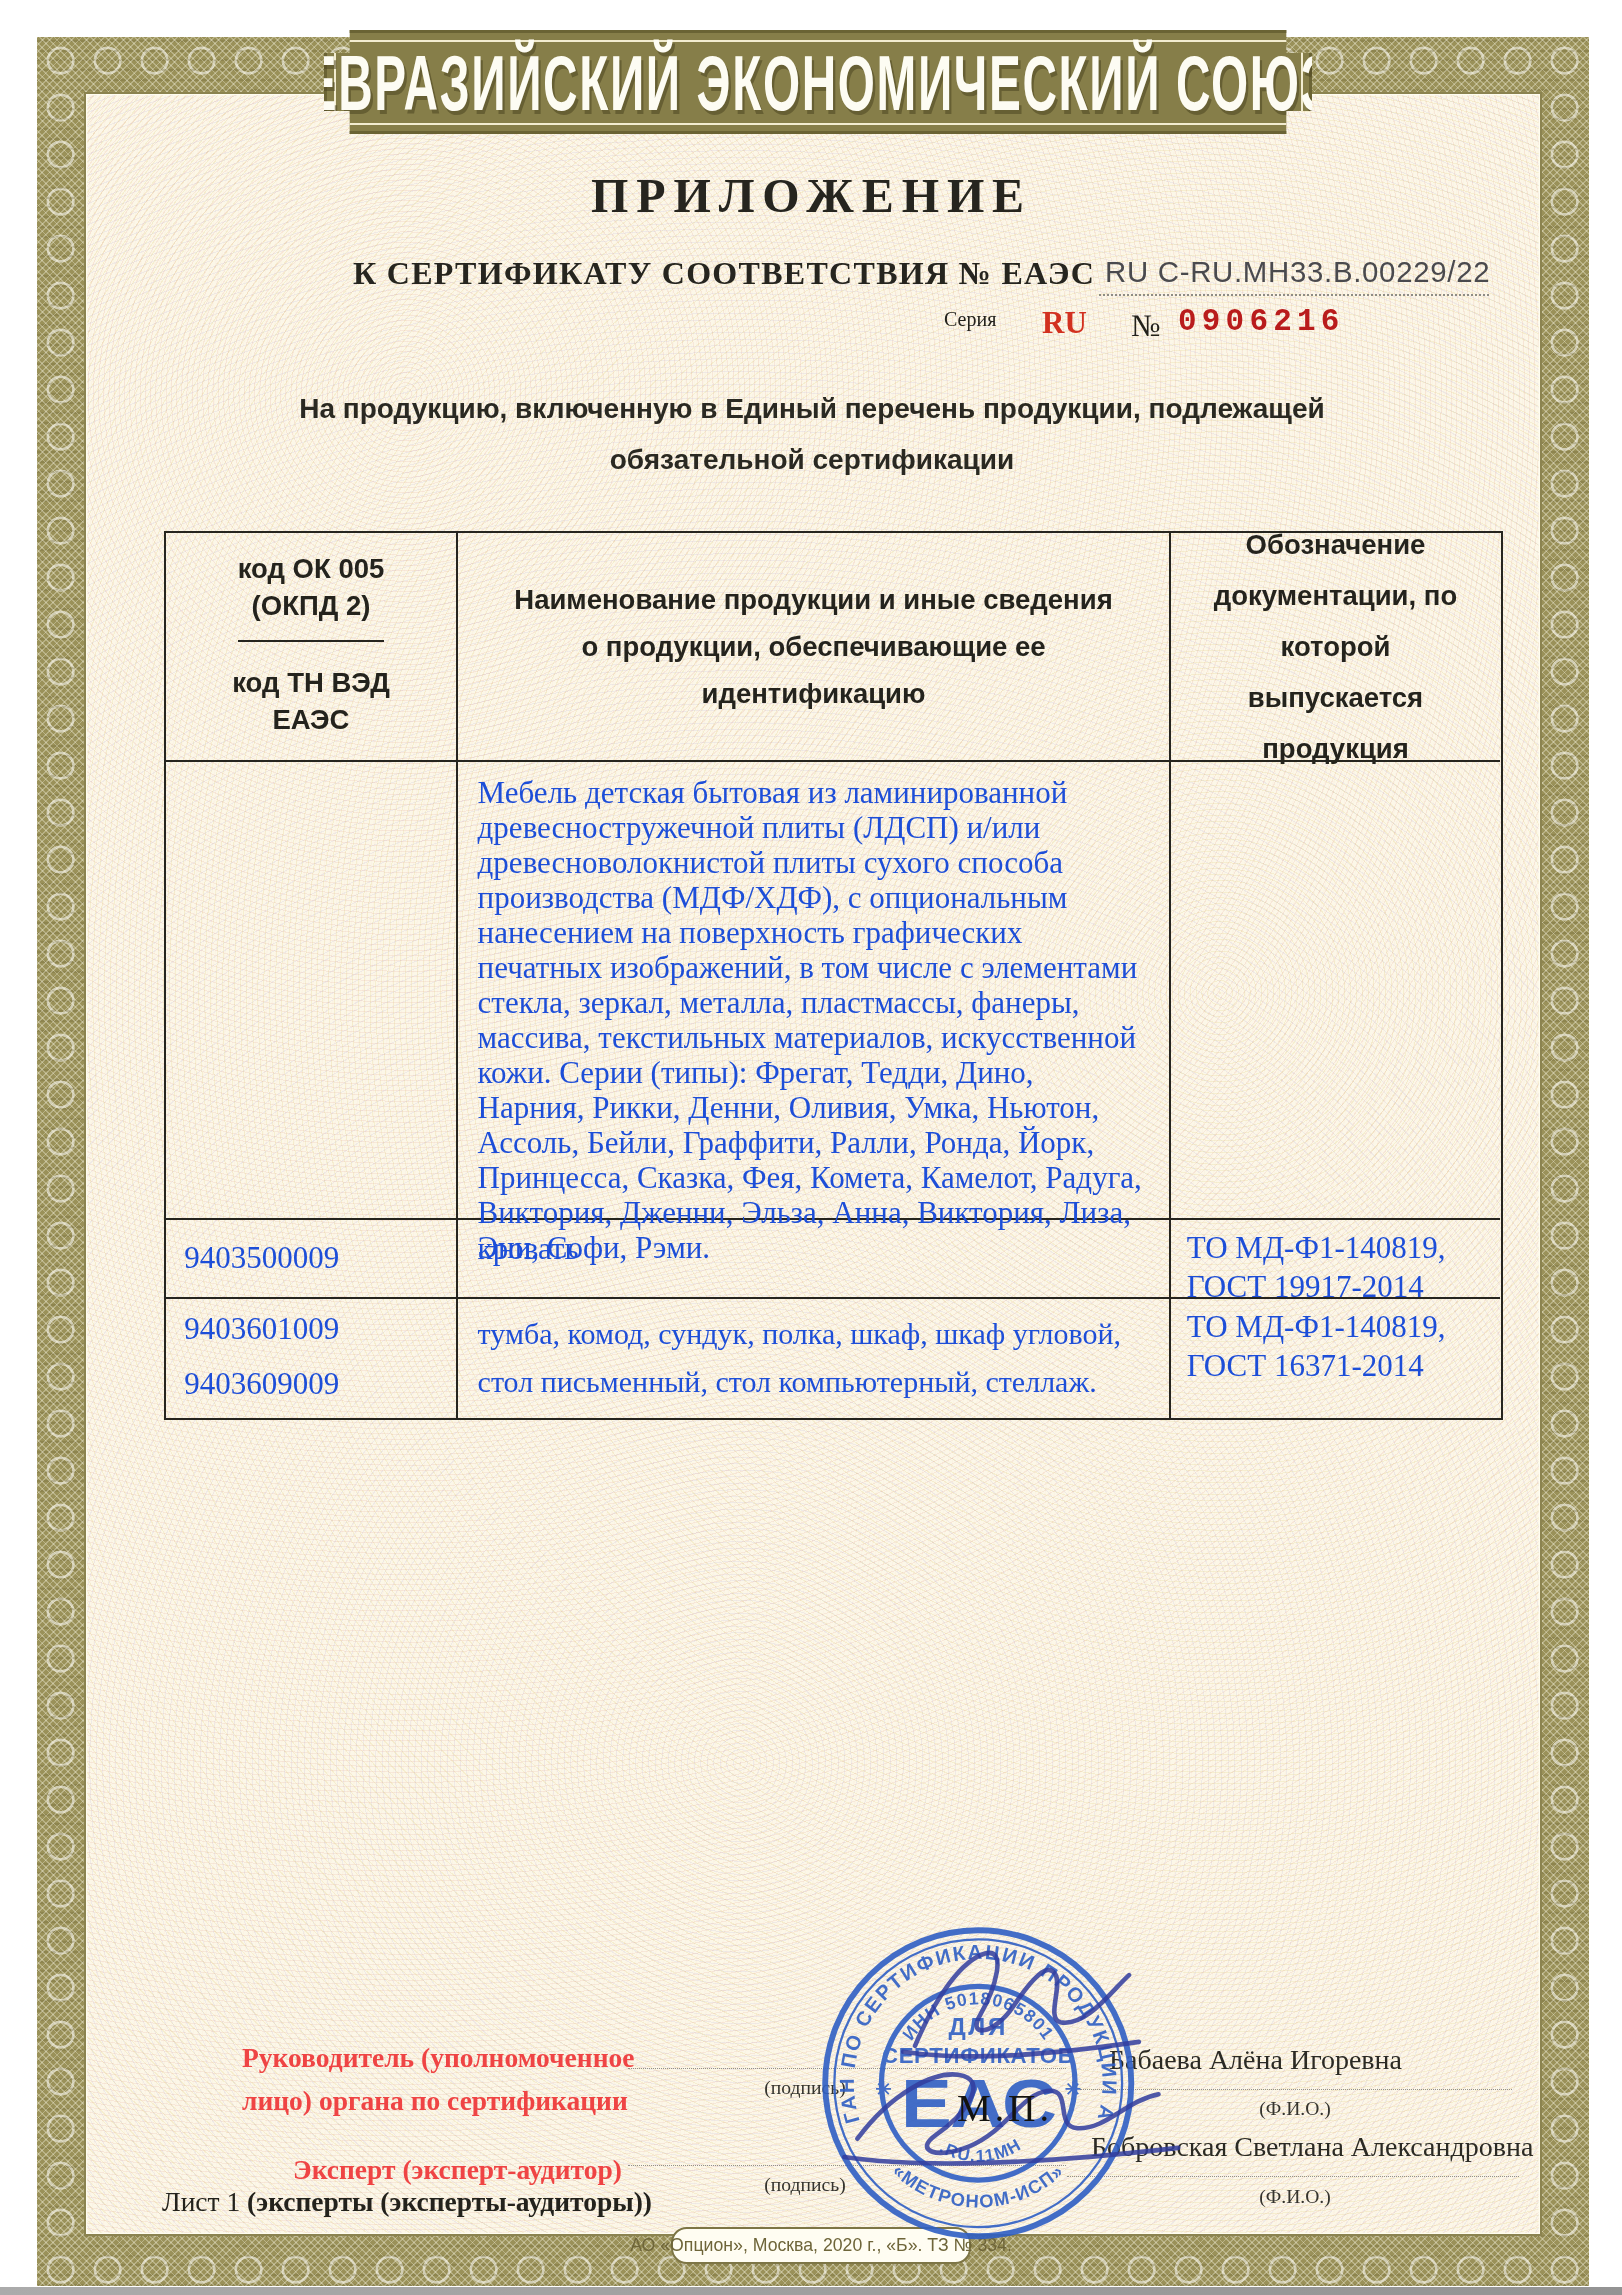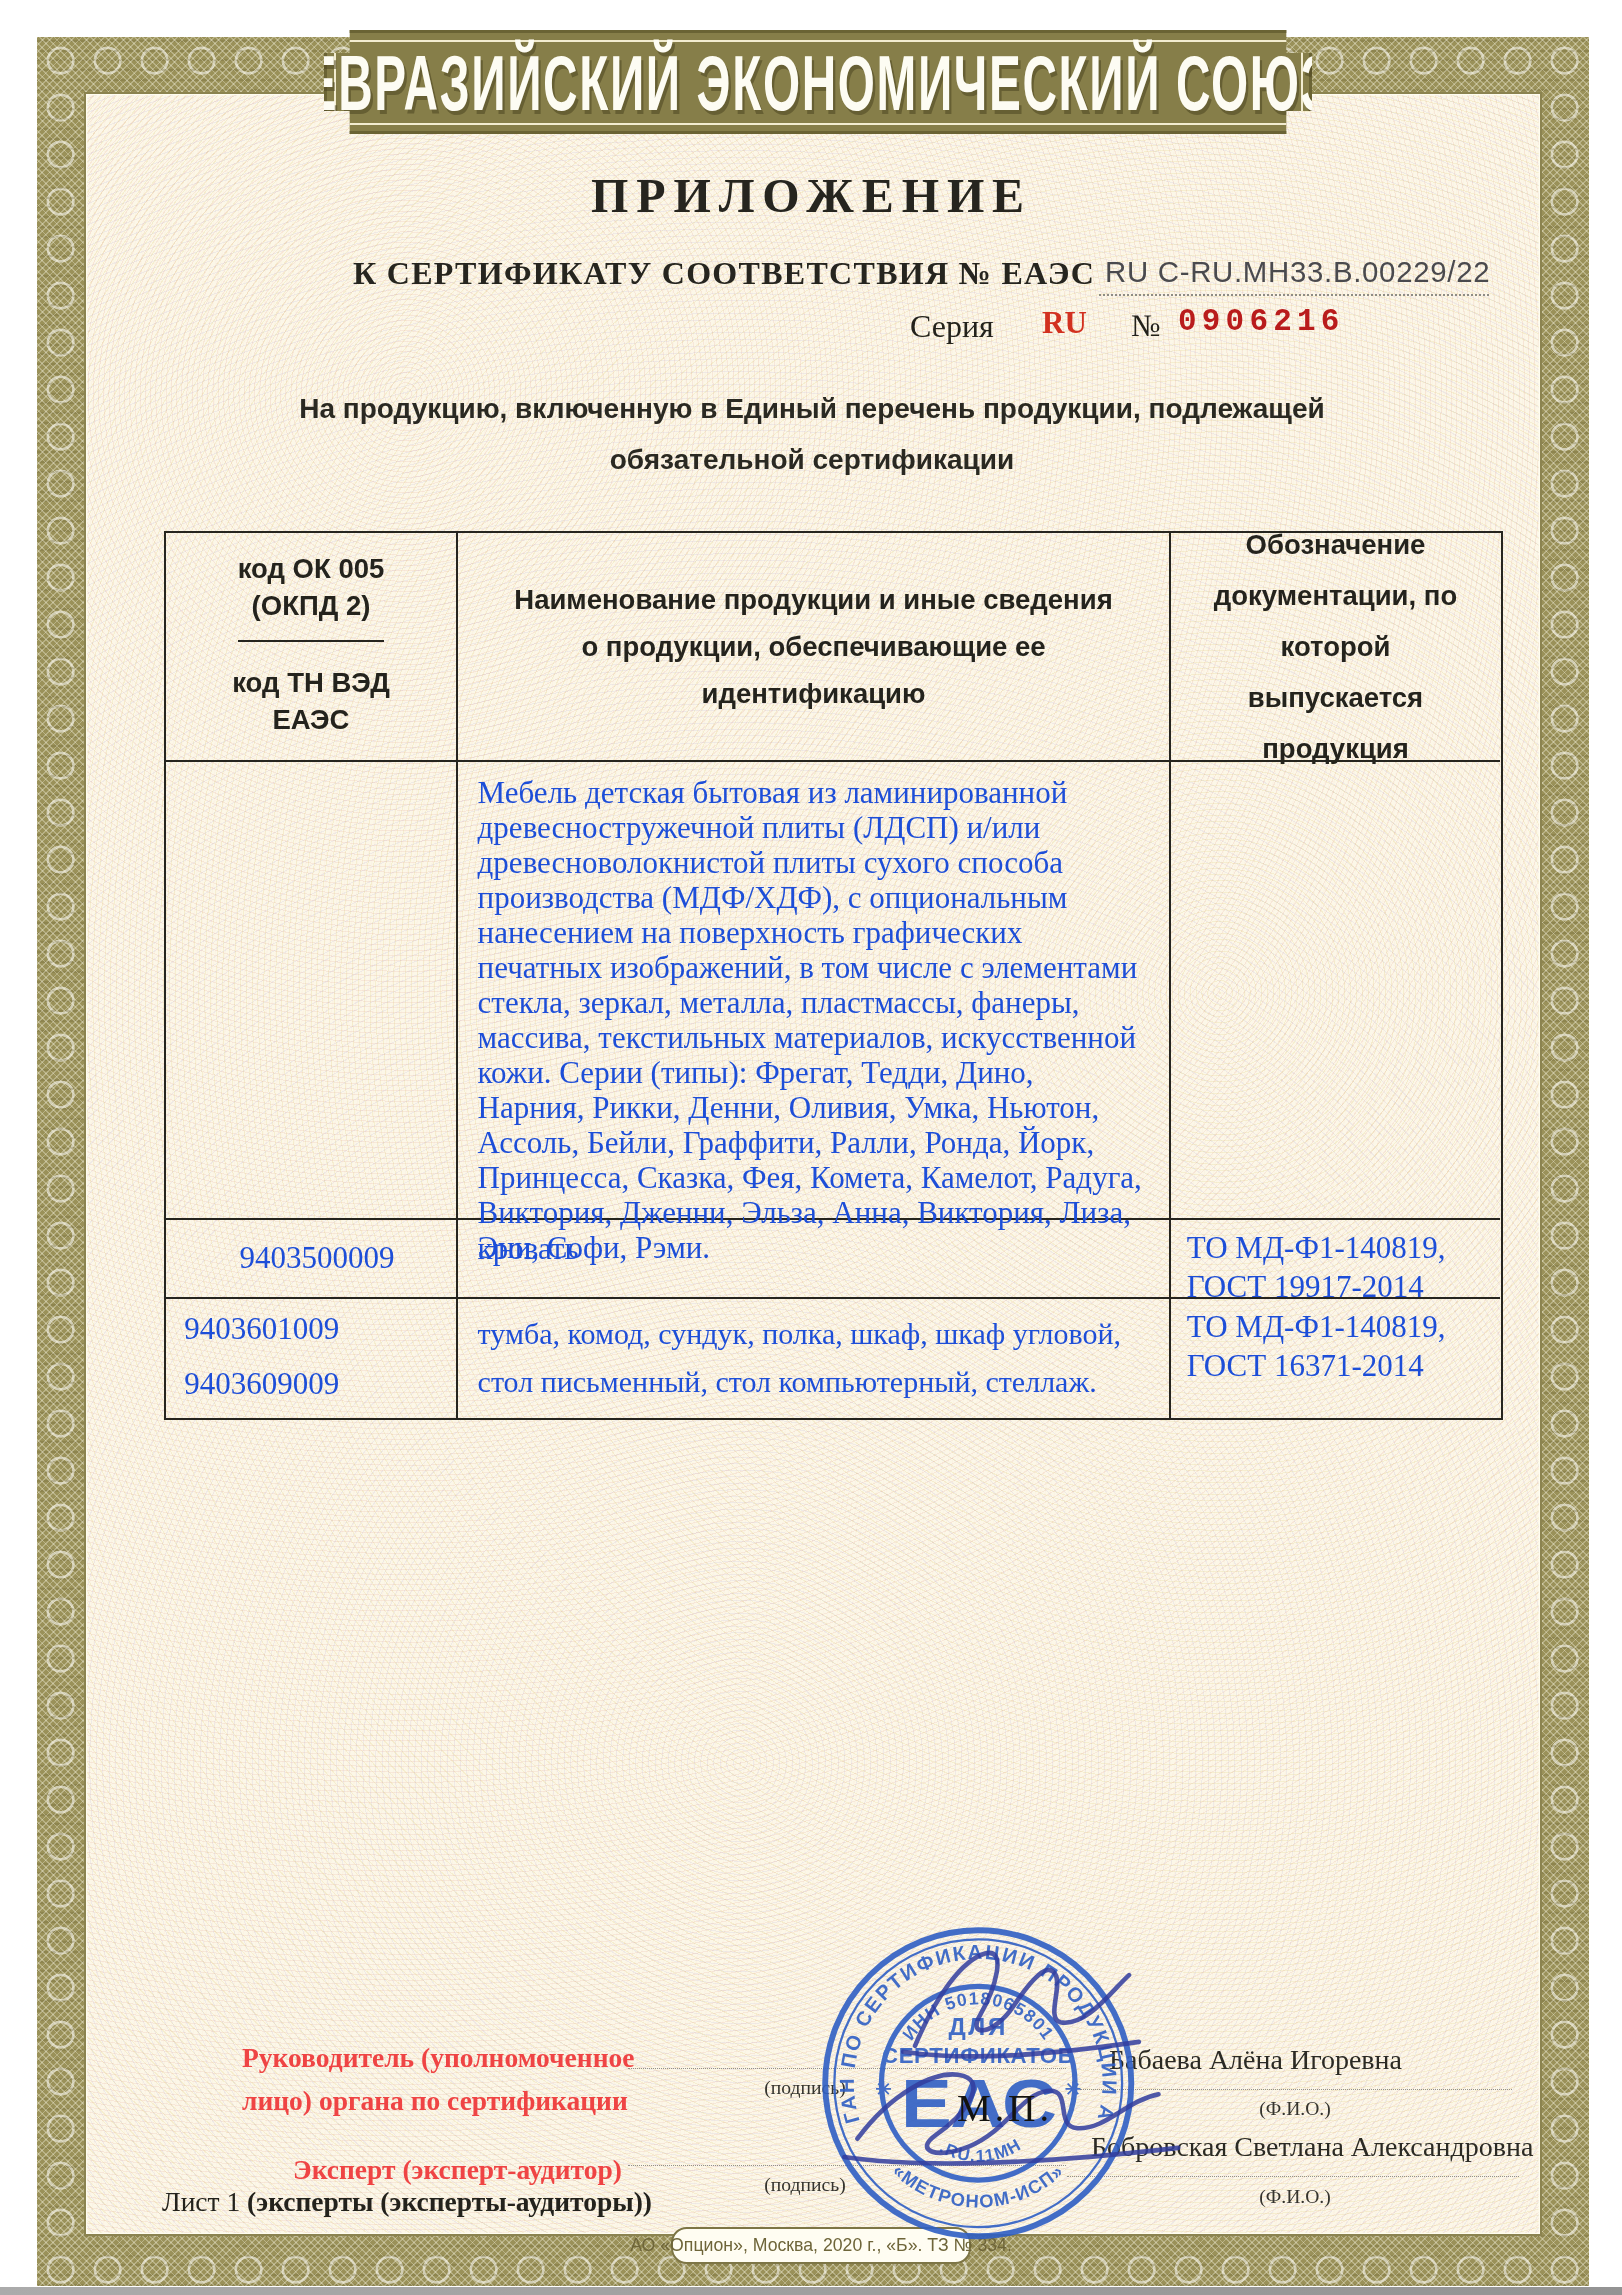--- a/index.html
+++ b/index.html
@@ -52,21 +52,21 @@
   }
   .subtitle{
     position:absolute;left:353px;top:255px;font-weight:bold;font-size:32px;
     letter-spacing:1.3px;white-space:nowrap;color:#26251f;
   }
   .cert-number{
     position:absolute;left:1105px;top:255px;font-family:"Liberation Sans", sans-serif;
     font-size:29.4px;color:#4a4a4e;letter-spacing:0.7px;white-space:nowrap;
   }
   .cert-underline{position:absolute;left:1099px;top:294px;width:390px;border-bottom:2px dotted #8f8d85;}
-  .series-label{position:absolute;left:910px;top:308px;font-size:32px;}
+  .series-label{position:absolute;left:944px;top:308px;font-size:20px;}
   .series-value{position:absolute;left:1042px;top:305px;font-size:31px;font-weight:bold;color:#d2301f;}
   .no-sign{position:absolute;left:1131px;top:308px;font-size:31px;}
   .blank-number{
     position:absolute;left:1178px;top:304px;font-family:"Liberation Mono", monospace;
     font-weight:bold;font-size:31px;color:#b91c1c;letter-spacing:5.2px;
   }
   .intro-line{
     position:absolute;left:92px;width:1440px;text-align:center;
     font-family:"Liberation Sans", sans-serif;font-weight:bold;font-size:28px;color:#2a2922;
   }
@@ -82,21 +82,21 @@
   .th{font-family:"Liberation Sans", sans-serif;font-weight:bold;font-size:27.5px;
       display:flex;align-items:center;justify-content:center;text-align:center;color:#24231d;}
   .split{display:flex;flex-direction:column;}
   .split .half1{height:109px;border-bottom:2px solid #26251f;display:flex;align-items:center;justify-content:center;text-align:center;box-sizing:border-box;}
   .split .half2{flex:1;display:flex;align-items:center;justify-content:center;text-align:center;}
   .th-lines{line-height:37px;}
   .th2-span{max-width:615px;line-height:47px;}
   .th3-span{max-width:262px;line-height:51px;}
   .td{font-size:31px;color:#1d4ed8;}
   .name-cell-1{padding:13px 23.6px 0 19.6px;line-height:35px;text-align:left;}
-  .code-cell{padding:19.6px 6.5px 0 18.3px;text-align:center;}
+  .code-cell{padding:19.6px 6.5px 0 18.3px;}
   .name-cell-2{padding:10.5px 6.5px 0 19.6px;}
   .doc-cell{padding:7.9px 13px 0 15.7px;line-height:39px;}
   .code-cell-3{padding:11.8px 6.5px 15.7px 18.3px;display:flex;flex-direction:column;justify-content:space-between;}
   .name-cell-3{padding:10.5px 19.6px 0 19.6px;font-size:30px;line-height:48px;}
   
   .role{position:absolute;font-weight:bold;font-size:27.5px;color:#ef4444;line-height:43px;}
   #role1{left:242px;top:2036px;}
   #role2{left:255px;top:2148px;margin-left:38px;}
   .sheet-row{position:absolute;left:162px;top:2186px;font-size:27.5px;white-space:nowrap;}
   .sheet-row b{font-weight:bold;}

